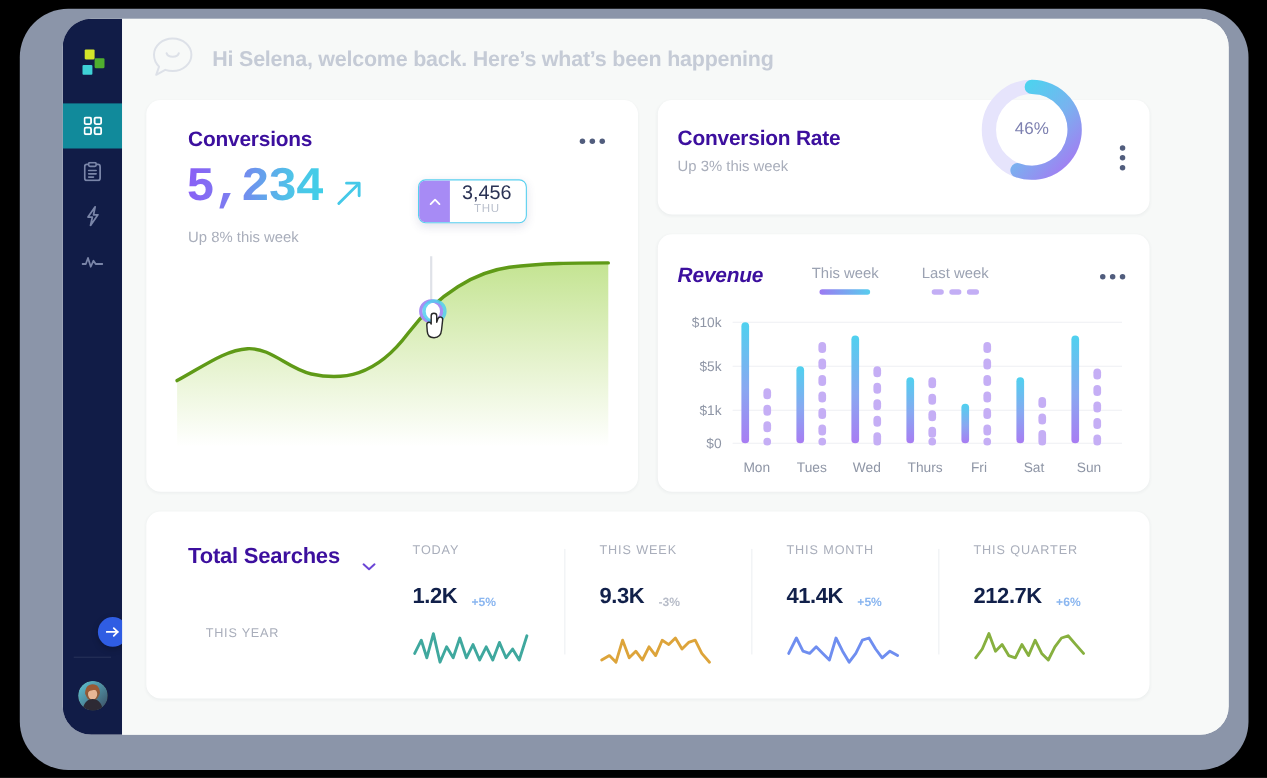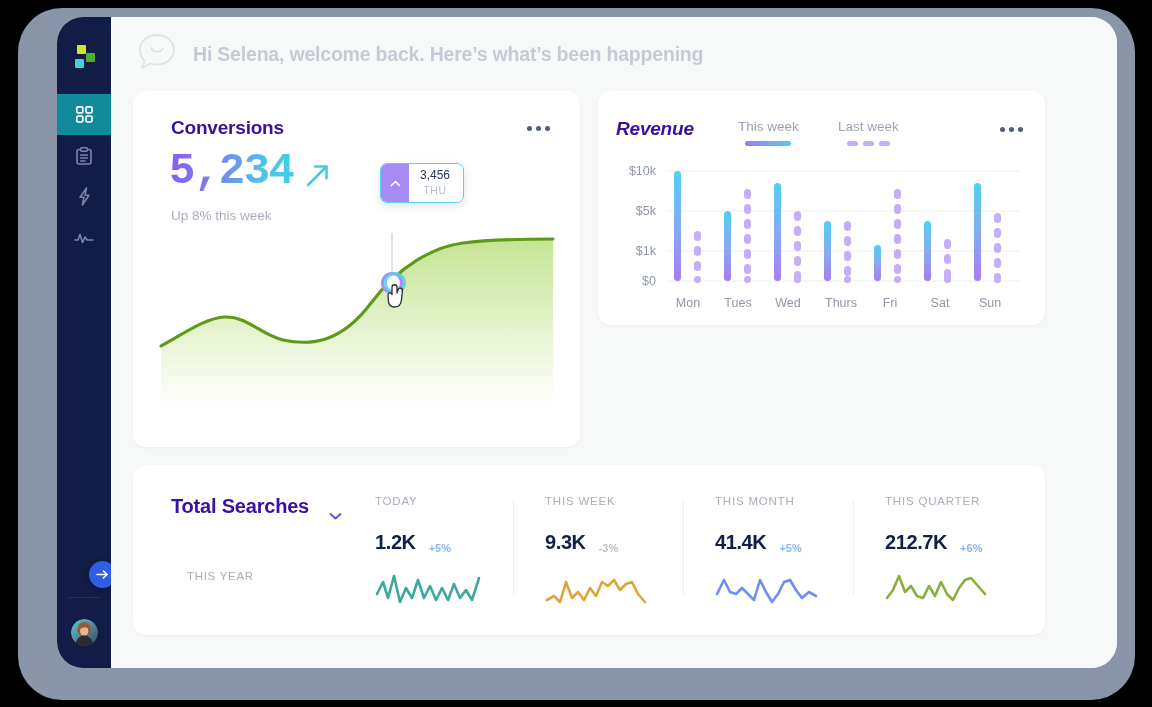--- a/index.html
+++ b/index.html
@@ -133,21 +133,21 @@
     background: #fff; border-radius: 7px;
     border: 1.4px solid #58d0ef;
     overflow: hidden;
     box-shadow: 0 3px 9px rgba(60,60,120,.14);
   }
   .tooltip .chev {
     width: 28px; background: #a78bf5;
     display: flex; align-items: center; justify-content: center;
   }
   .tooltip .vals { padding: 3px 13px 0 11px; text-align: center; }
-  .tooltip .big { font-size: 12px; color: #2a3254; font-weight: 500; line-height: 17px; }
+  .tooltip .big { font-size: 18px; color: #2a3254; font-weight: 500; line-height: 17px; }
   .tooltip .small { font-size: 10.5px; color: #b9bfcc; letter-spacing: .6px; line-height: 12px; }
 
   
   #rightcol { display: flex; flex-direction: column; gap: 18px; width: 447px; }
   #convrate { height: 104px; }
   #convrate .card-title { position: absolute; left: 18px; top: 25px; }
   #convrate .sub {
     position: absolute; left: 18px; top: 52px;
     font-size: 13.5px; color: #a9aebb;
   }
@@ -331,20 +331,43 @@
             </div>
             <div class="vals">
               <div class="big">3,456</div>
               <div class="small">THU</div>
             </div>
           </div>
         </div>
 
         <div id="rightcol">
 
+          <div class="card" id="convrate">
+            <div class="card-title">Conversion Rate</div>
+            <div class="sub">Up 3% this week</div>
+
+            <svg id="donut" width="102" height="102" viewBox="0 0 102 102">
+              <defs>
+                <linearGradient id="dg" x1="0.15" y1="0" x2="0.85" y2="1">
+                  <stop offset="0" stop-color="#4fd1ef"></stop>
+                  <stop offset="0.5" stop-color="#79b2ef"></stop>
+                  <stop offset="1" stop-color="#a37cf2"></stop>
+                </linearGradient>
+              </defs>
+              <circle cx="51" cy="51" r="39" fill="none" stroke="#e6e4fc" stroke-width="13"></circle>
+              <path d="M51 12 A39 39 0 1 1 38 87.8" fill="none" stroke="url(#dg)" stroke-width="13" stroke-linecap="round"></path>
+            </svg>
+            <div class="donut-label">46%</div>
+
+            <div class="dots-v">
+                <b></b>
+                <b></b>
+                <b></b>
+              </div>
+          </div>
 
           <div class="card" id="revenue">
             <div class="card-title">Revenue</div>
             <div class="dots-h">
                 <b></b>
                 <b></b>
                 <b></b>
               </div>
 
             <div class="legend" id="leg-this">

